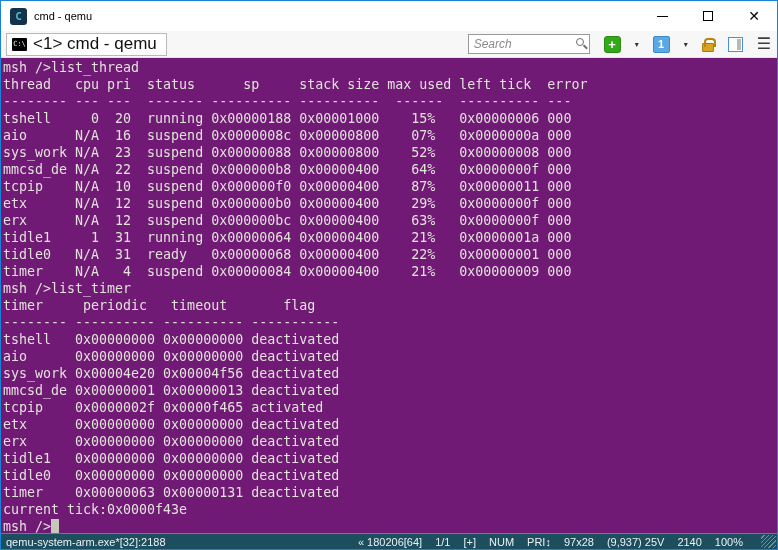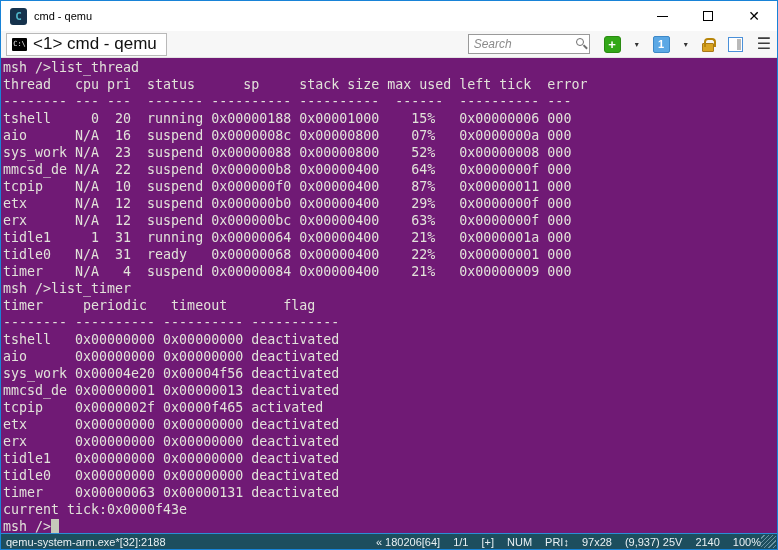--- a/index.html
+++ b/index.html
@@ -56,21 +56,21 @@
   .terminal pre {
     font-family:"DejaVu Sans Mono", monospace; font-size:13.3px; line-height:17px;
     color:#e2e2da; white-space:pre;
   }
   .cursor { display:inline-block; width:8px; height:15px; background:#c6c9ba; vertical-align:text-bottom; }
   
   .statusbar { height:16px; background:#1d4e5e; border-top:1px solid #2b8dd6; flex:0 0 auto;
     display:flex; align-items:center; font-size:11px; color:#e9f1f4; position:relative;
     font-family:Liberation Sans, sans-serif; }
   .status-left { padding-left:5px; white-space:nowrap; }
-  .status-right { margin-left:auto; display:flex; align-items:flex-start; gap:13px; padding-right:16px; white-space:nowrap; }
+  .status-right { margin-left:auto; display:flex; align-items:flex-start; gap:13px; padding-right:34px; white-space:nowrap; }
   .grip { position:absolute; right:1px; bottom:1px; width:15px; height:13px;
     background:repeating-linear-gradient(135deg, transparent 0 2px, #6b93a3 2px 3px); }
 </style>
 </head>
 <body>
 
 <div class="window">
 
   <div class="titlebar">
     <div class="app-icon">

